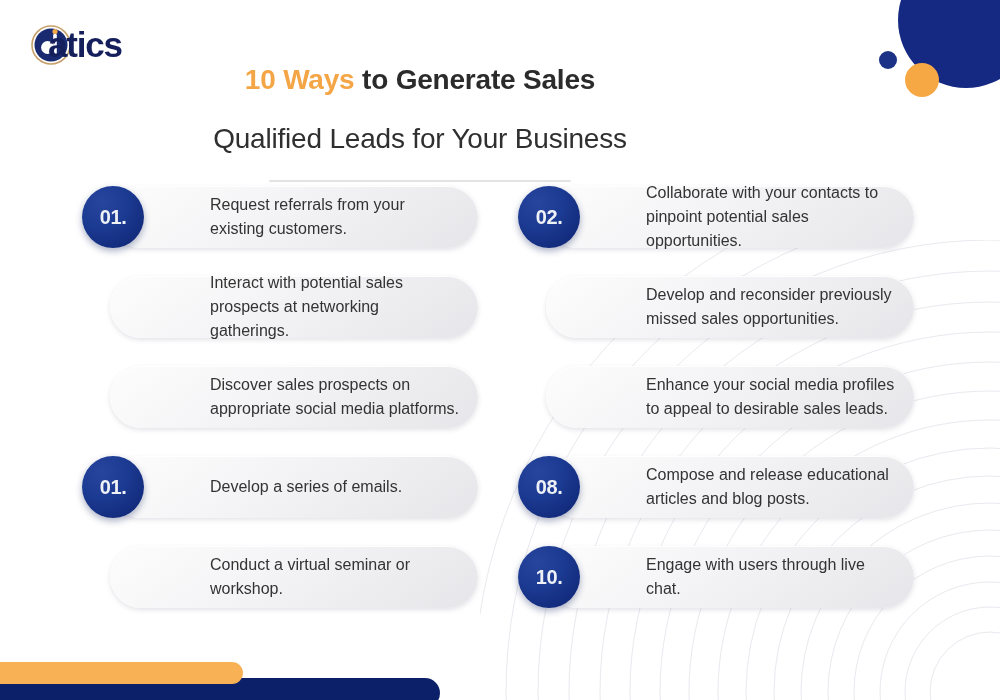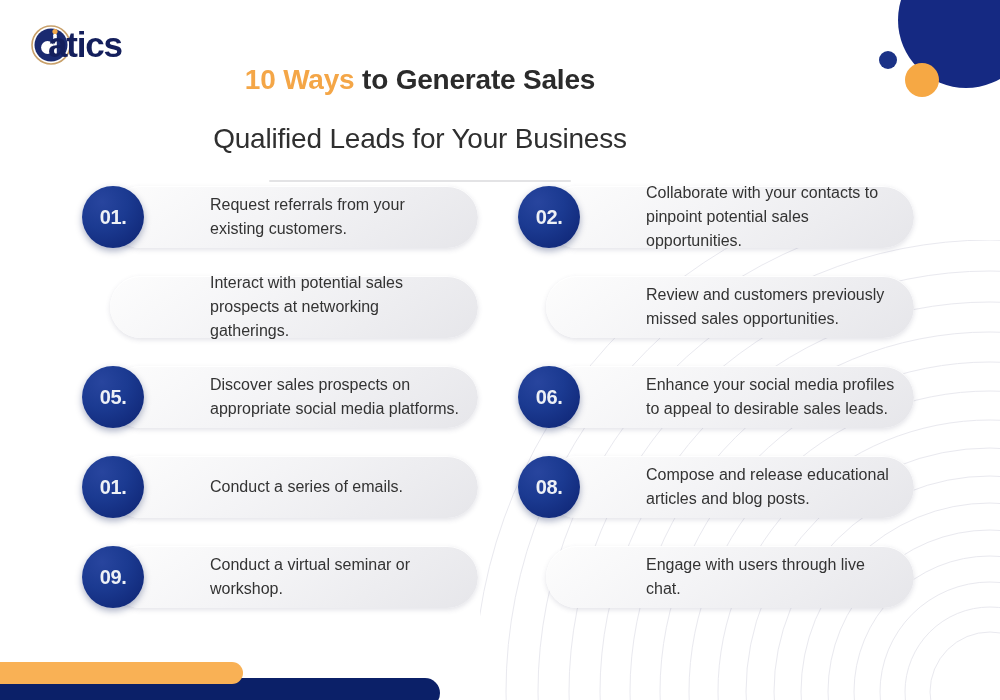--- a/index.html
+++ b/index.html
@@ -260,71 +260,65 @@
   </div>
 
   <div class="tip-row">
     <div class="tip-pill">
       <span class="tip-text">Interact with potential sales prospects at networking gatherings.</span>
     </div>
   </div>
 
   <div class="tip-row">
     <div class="tip-pill">
-      <span class="tip-text">Review and customers previously missed sales opportunities.</span>
+      <span class="tip-text">Develop and reconsider previously missed sales opportunities.</span>
     </div>
   </div>
 
   <div class="tip-row">
     <div class="tip-pill">
       <span class="tip-text">Discover sales prospects on appropriate social media platforms.</span>
     </div>
-    <div class="tip-badge">
-      <span class="tip-num">05.</span>
-    </div>
   </div>
 
   <div class="tip-row">
     <div class="tip-pill">
       <span class="tip-text">Enhance your social media profiles to appeal to desirable sales leads.</span>
     </div>
-    <div class="tip-badge">
-      <span class="tip-num">06.</span>
-    </div>
-  </div>
-
-  <div class="tip-row">
-    <div class="tip-pill">
-      <span class="tip-text">Conduct a series of emails.</span>
+  </div>
+
+  <div class="tip-row">
+    <div class="tip-pill">
+      <span class="tip-text">Develop a series of emails.</span>
     </div>
     <div class="tip-badge">
       <span class="tip-num">01.</span>
     </div>
   </div>
 
   <div class="tip-row">
     <div class="tip-pill">
       <span class="tip-text">Compose and release educational articles and blog posts.</span>
     </div>
     <div class="tip-badge">
       <span class="tip-num">08.</span>
     </div>
   </div>
 
   <div class="tip-row">
     <div class="tip-pill">
       <span class="tip-text">Conduct a virtual seminar or workshop.</span>
     </div>
-    <div class="tip-badge">
-      <span class="tip-num">09.</span>
-    </div>
   </div>
 
   <div class="tip-row">
     <div class="tip-pill">
       <span class="tip-text">Engage with users through live chat.</span>
+    </div>
+    <div class="tip-badge">
+      <span class="tip-num">10.</span>
     </div>
   </div>
 
 </div>
 
 <div class="bar-navy"></div>
 <div class="bar-orange"></div>
 
 </body></html>

